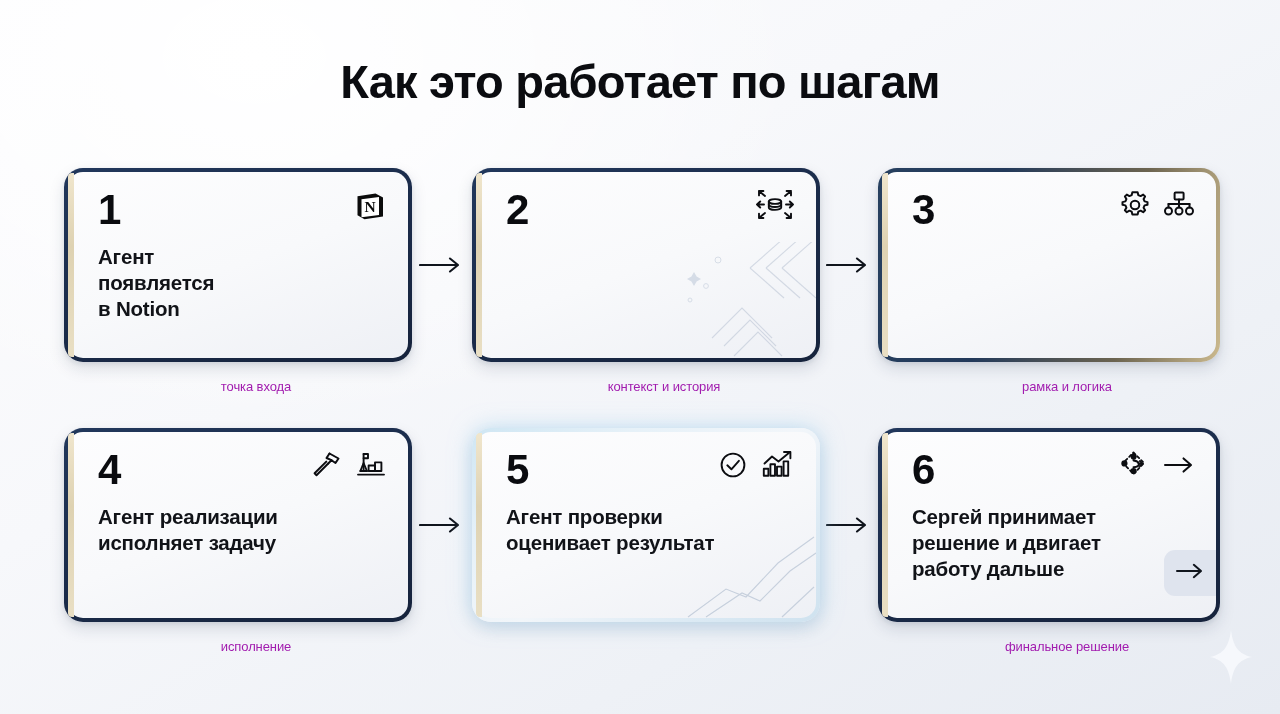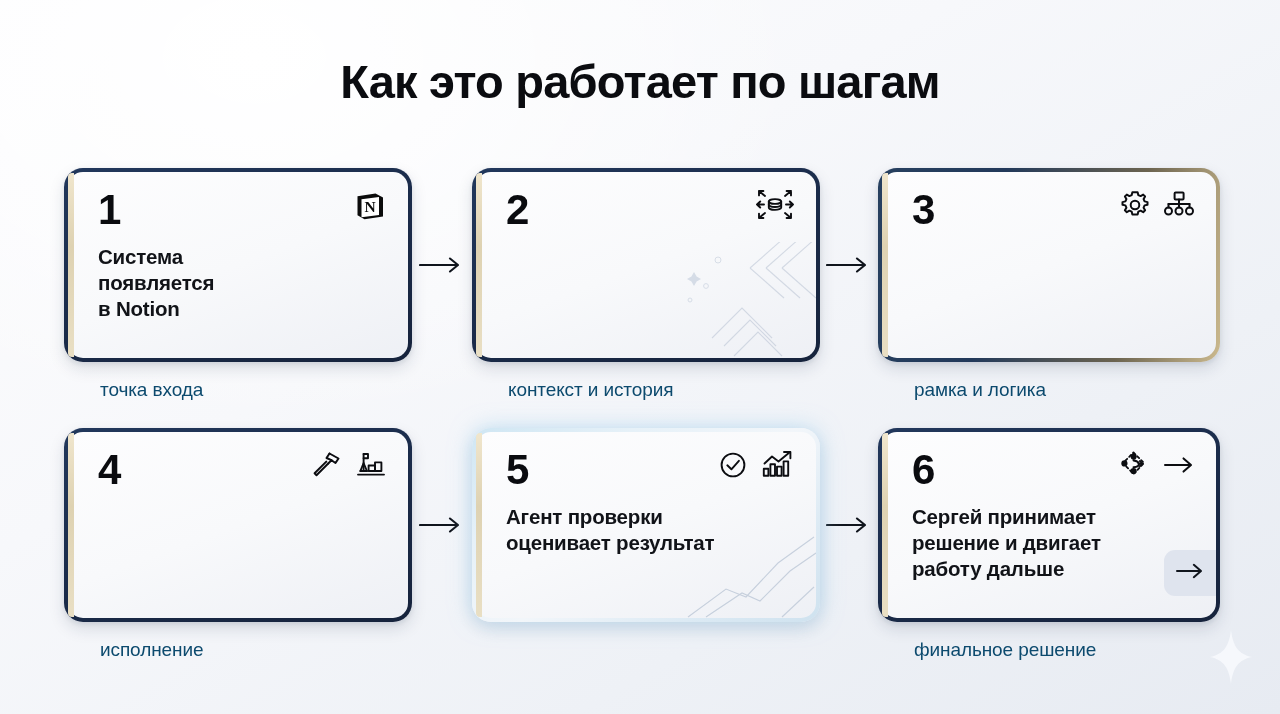--- a/index.html
+++ b/index.html
@@ -168,25 +168,26 @@
     display: flex;
     align-items: center;
     justify-content: flex-start;
     padding-left: 10px;
     z-index: 5;
   }
 
   
   .caption {
     margin-top: 17px;
-    font-size: 19px;
+    font-size: 13px;
     font-weight: 400;
-    color: #0c4a6e;
+    color: #a21caf;
     letter-spacing: -0.1px;
     padding-left: 36px;
+    text-align: center;
   }
 
   
   .connector {
     display: flex;
     align-items: center;
     justify-content: center;
     height: 194px;
   }
   .connector svg { display: block; }
@@ -195,21 +196,21 @@
 <body>
 
 <div class="title">Как это работает по шагам</div>
 
 <div class="grid">
 
   <div class="cell">
     <div class="card dark">
       <div class="card-inner">
         <div class="num">1</div>
-        <div class="body-text">Система
+        <div class="body-text">Агент
 появляется
 в Notion</div>
         <div class="card-icons">
           <span>
             <svg width="36" height="36" viewBox="0 0 36 36">
               <path d="M5.5 8.2 L23.5 5.4 L31 9.4 L31 28.4 L12.5 31.2 L5.5 27.2 Z" fill="#0b0b0b"></path>
               <path d="M9.5 11.3 L27 8.9 L27 27.0 L9.5 29.2 Z" fill="#ffffff"></path>
               <text x="18.2" y="24.2" font-family="'Liberation Serif',serif" font-size="15.5" font-weight="700" fill="#0b0b0b" text-anchor="middle">N</text>
             </svg>
           </span>
@@ -314,20 +315,22 @@
     </div>
     <div class="caption">рамка и логика</div>
   </div>
 
   <div style="grid-column:1/-1"></div>
 
   <div class="cell">
     <div class="card dark">
       <div class="card-inner">
         <div class="num">4</div>
+        <div class="body-text">Агент реализации
+исполняет задачу</div>
         <div class="card-icons">
           <span>
             <svg width="34" height="34" viewBox="0 0 34 34">
               <g stroke="#0c0d11" stroke-width="2" fill="none" stroke-linecap="round" stroke-linejoin="round">
                 <path d="M19.5 5.5 L28.5 10.5 L25.5 15 L21.5 12.2 L18.2 15.5"></path>
                 <path d="M19.5 5.5 L16.5 10 L21.5 12.2"></path>
                 <path d="M18.2 15.5 L6.5 27.2 L4.6 25.3 L16.3 13.6"></path>
               </g>
             </svg>
           </span>

